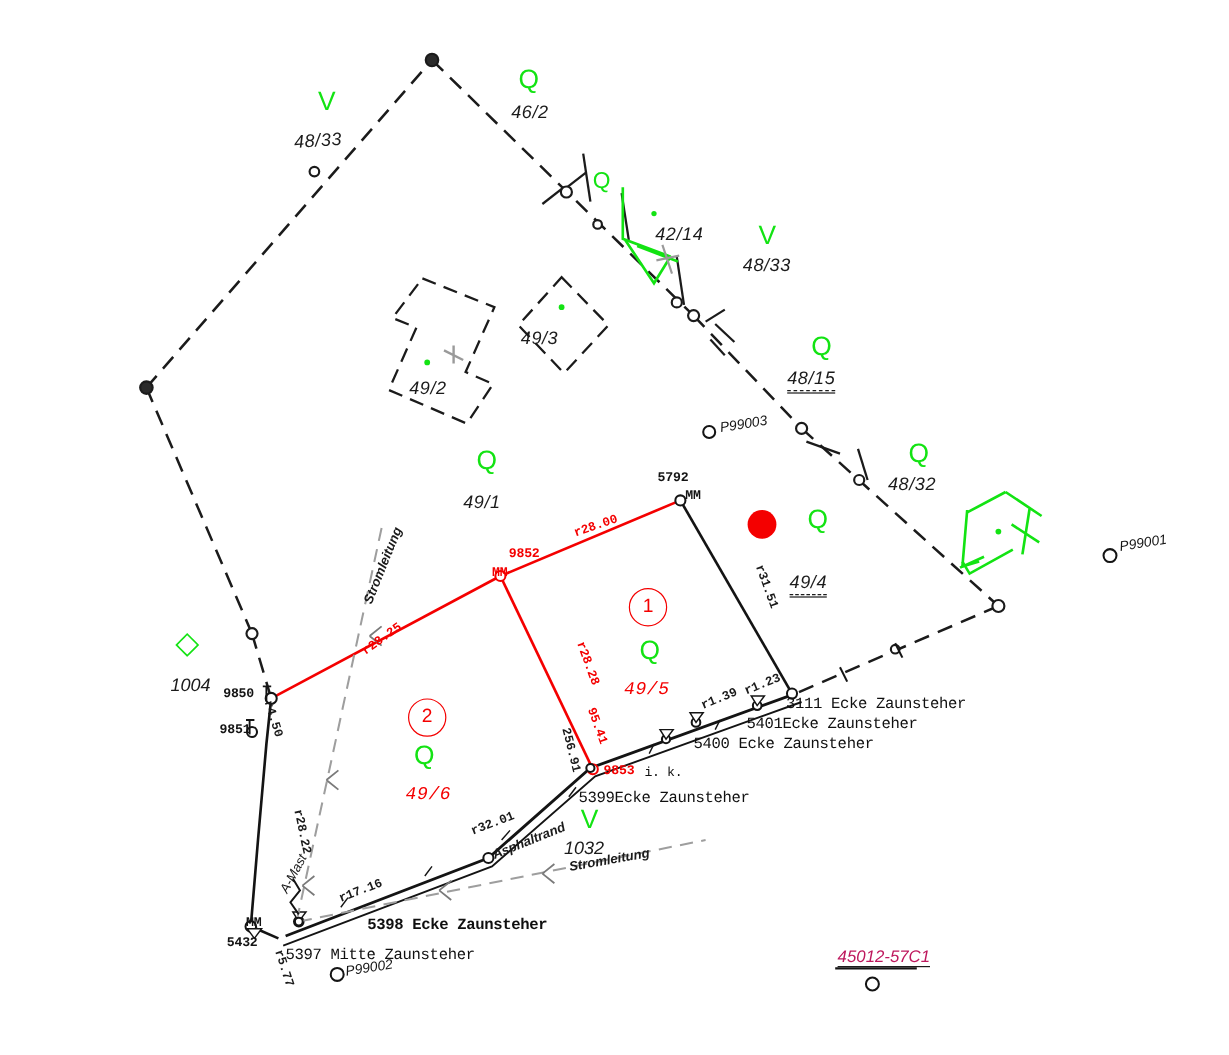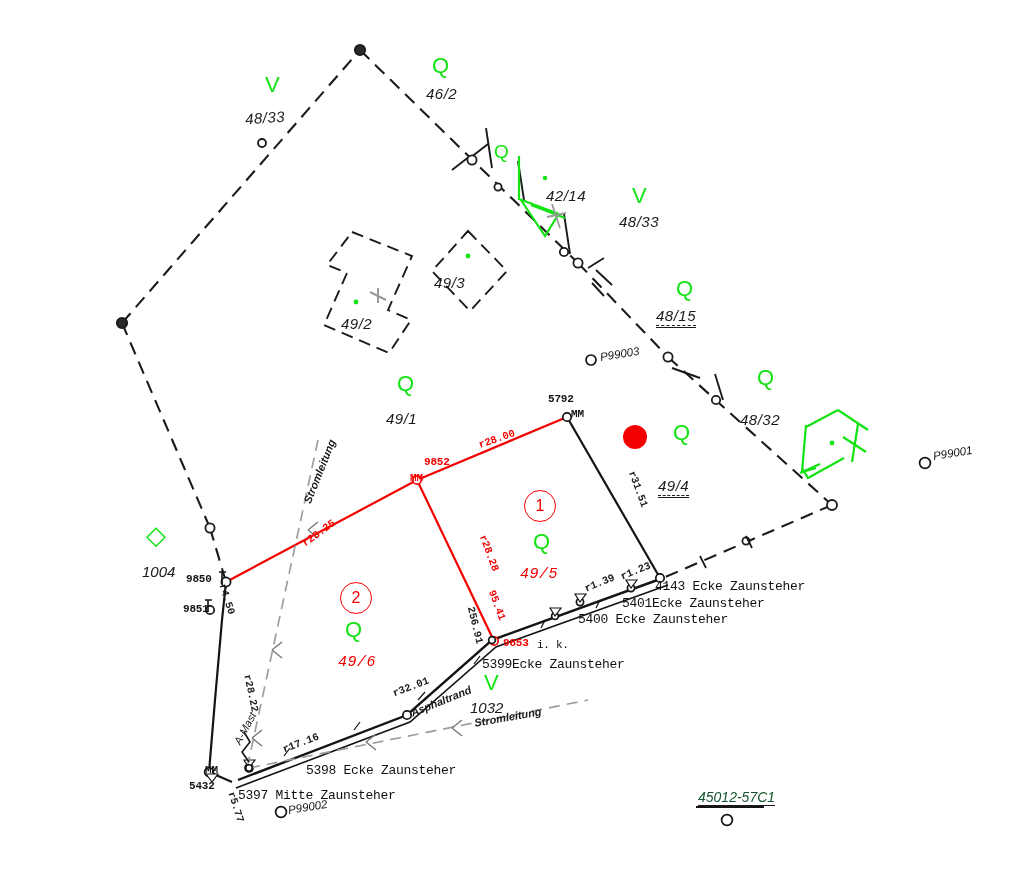--- a/index.html
+++ b/index.html
@@ -116,21 +116,21 @@
     font-size: 16px;
     display: flex;
     align-items: center;
     justify-content: center;
     pointer-events: none;
   }
   .legend-id {
     font-family: "Liberation Sans", sans-serif;
     font-style: italic;
     font-size: 14px;
-    color: #14532d;
+    color: #be185d;
     border-bottom: 1.6px solid #1b1b1b;
     padding-bottom: 1px;
   }
 </style>
 </head>
 <body>
 
 <div id="map-root">
 
   <svg class="map-canvas" viewBox="0 0 1024 879">
@@ -324,21 +324,21 @@
 
   <div class="lbl parcel-id" style="left:546px;top:188px;">42/14</div>
   <div class="lbl green-sym small" style="left:494px;top:142px;">Q</div>
 
   <div class="lbl parcel-id" style="left:619px;top:214px;">48/33</div>
   <div class="lbl green-sym" style="left:632px;top:185px;">V</div>
 
   <div class="lbl parcel-id underlined dashunder" style="left:656px;top:308px;">48/15</div>
   <div class="lbl green-sym" style="left:676px;top:278px;">Q</div>
 
-  <div class="lbl parcel-id" style="left:740px;top:412px;text-align:right;">48/32</div>
+  <div class="lbl parcel-id" style="left:740px;top:396px;text-align:right;">48/32</div>
   <div class="lbl green-sym" style="left:757px;top:367px;">Q</div>
 
   <div class="lbl parcel-id underlined dashunder" style="left:658px;top:478px;">49/4</div>
   <div class="lbl green-sym" style="left:673px;top:422px;">Q</div>
 
   <div class="lbl parcel-id" style="left:386px;top:411px;">49/1</div>
   <div class="lbl green-sym" style="left:397px;top:373px;">Q</div>
 
   <div class="lbl parcel-id" style="left:341px;top:316px;">49/2</div>
   <div class="lbl parcel-id" style="left:434px;top:275px;">49/3</div>
@@ -357,26 +357,26 @@
   <div class="lbl pt-label red" style="left:410px;top:473px;">MM</div>
   <div class="lbl pt-label" style="left:186px;top:574px;">9850</div>
   <div class="lbl pt-label" style="left:183px;top:604px;">9851</div>
   <div class="lbl pt-label" style="left:205px;top:765px;">MM</div>
   <div class="lbl pt-label" style="left:189px;top:781px;">5432</div>
   <div class="lbl pt-label red" style="left:503px;top:638px;">9853</div>
   <div class="lbl pt-label-it" style="left:600px;top:349px;transform:rotate(-9deg);">P99003</div>
   <div class="lbl pt-label-it" style="left:933px;top:448px;transform:rotate(-9deg);">P99001</div>
   <div class="lbl pt-label-it" style="left:288px;top:802px;transform:rotate(-9deg);">P99002</div>
 
-  <div class="lbl fence-txt" style="left:655px;top:580px;">4143 Ecke Zaunsteher</div>
+  <div class="lbl fence-txt" style="left:655px;top:580px;">3111 Ecke Zaunsteher</div>
   <div class="lbl fence-txt" style="left:622px;top:597px;">5401Ecke Zaunsteher</div>
   <div class="lbl fence-txt" style="left:578px;top:613px;">5400 Ecke Zaunsteher</div>
   <div class="lbl fence-txt" style="left:537px;top:640px;font-size:11px;">i. k.</div>
   <div class="lbl fence-txt" style="left:482px;top:658px;">5399Ecke Zaunsteher</div>
-  <div class="lbl fence-txt" style="left:306px;top:764px;">5398 Ecke Zaunsteher</div>
+  <div class="lbl fence-txt" style="left:306px;top:764px;font-weight:bold;">5398 Ecke Zaunsteher</div>
   <div class="lbl fence-txt" style="left:238px;top:789px;">5397 Mitte Zaunsteher</div>
 
   <div class="lbl dim red" style="left:478px;top:434px;transform:rotate(-19deg);">r28.00</div>
   <div class="lbl dim red" style="left:300px;top:528px;transform:rotate(-36deg);">r28.25</div>
   <div class="lbl dim red" style="left:470px;top:548px;transform:rotate(70deg);">r28.28</div>
   <div class="lbl dim red" style="left:481px;top:600px;transform:rotate(70deg);">95.41</div>
   <div class="lbl dim" style="left:619px;top:484px;transform:rotate(70deg);">r31.51</div>
   <div class="lbl dim" style="left:584px;top:578px;transform:rotate(-22deg);">r1.39</div>
   <div class="lbl dim" style="left:620px;top:566px;transform:rotate(-22deg);">r1.23</div>
   <div class="lbl dim" style="left:211px;top:594px;transform:rotate(73deg);">r4.50</div>

